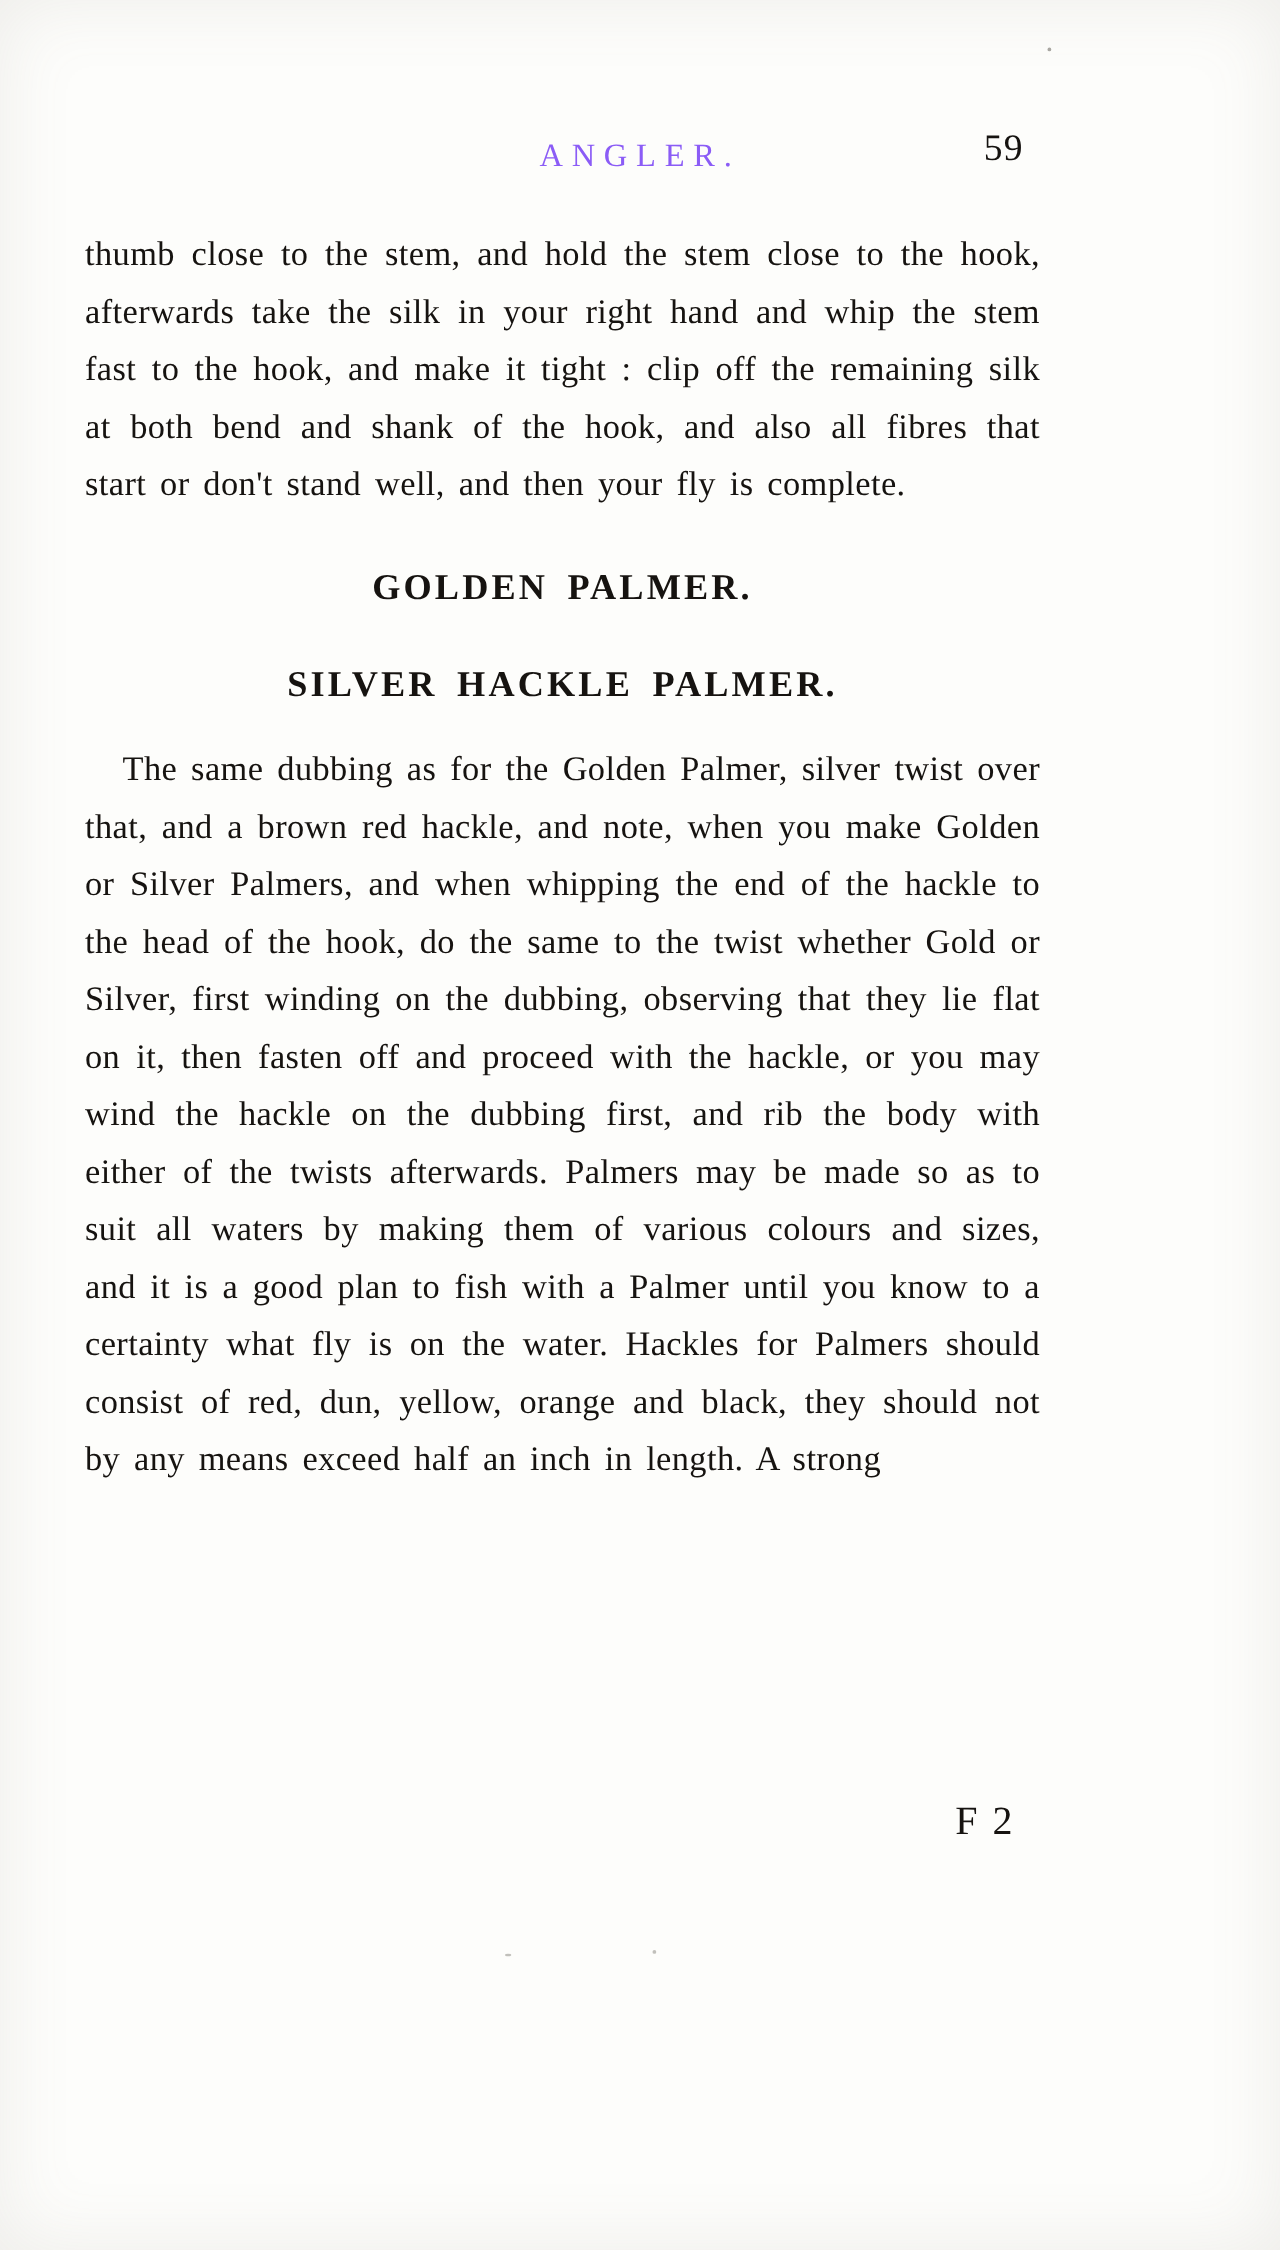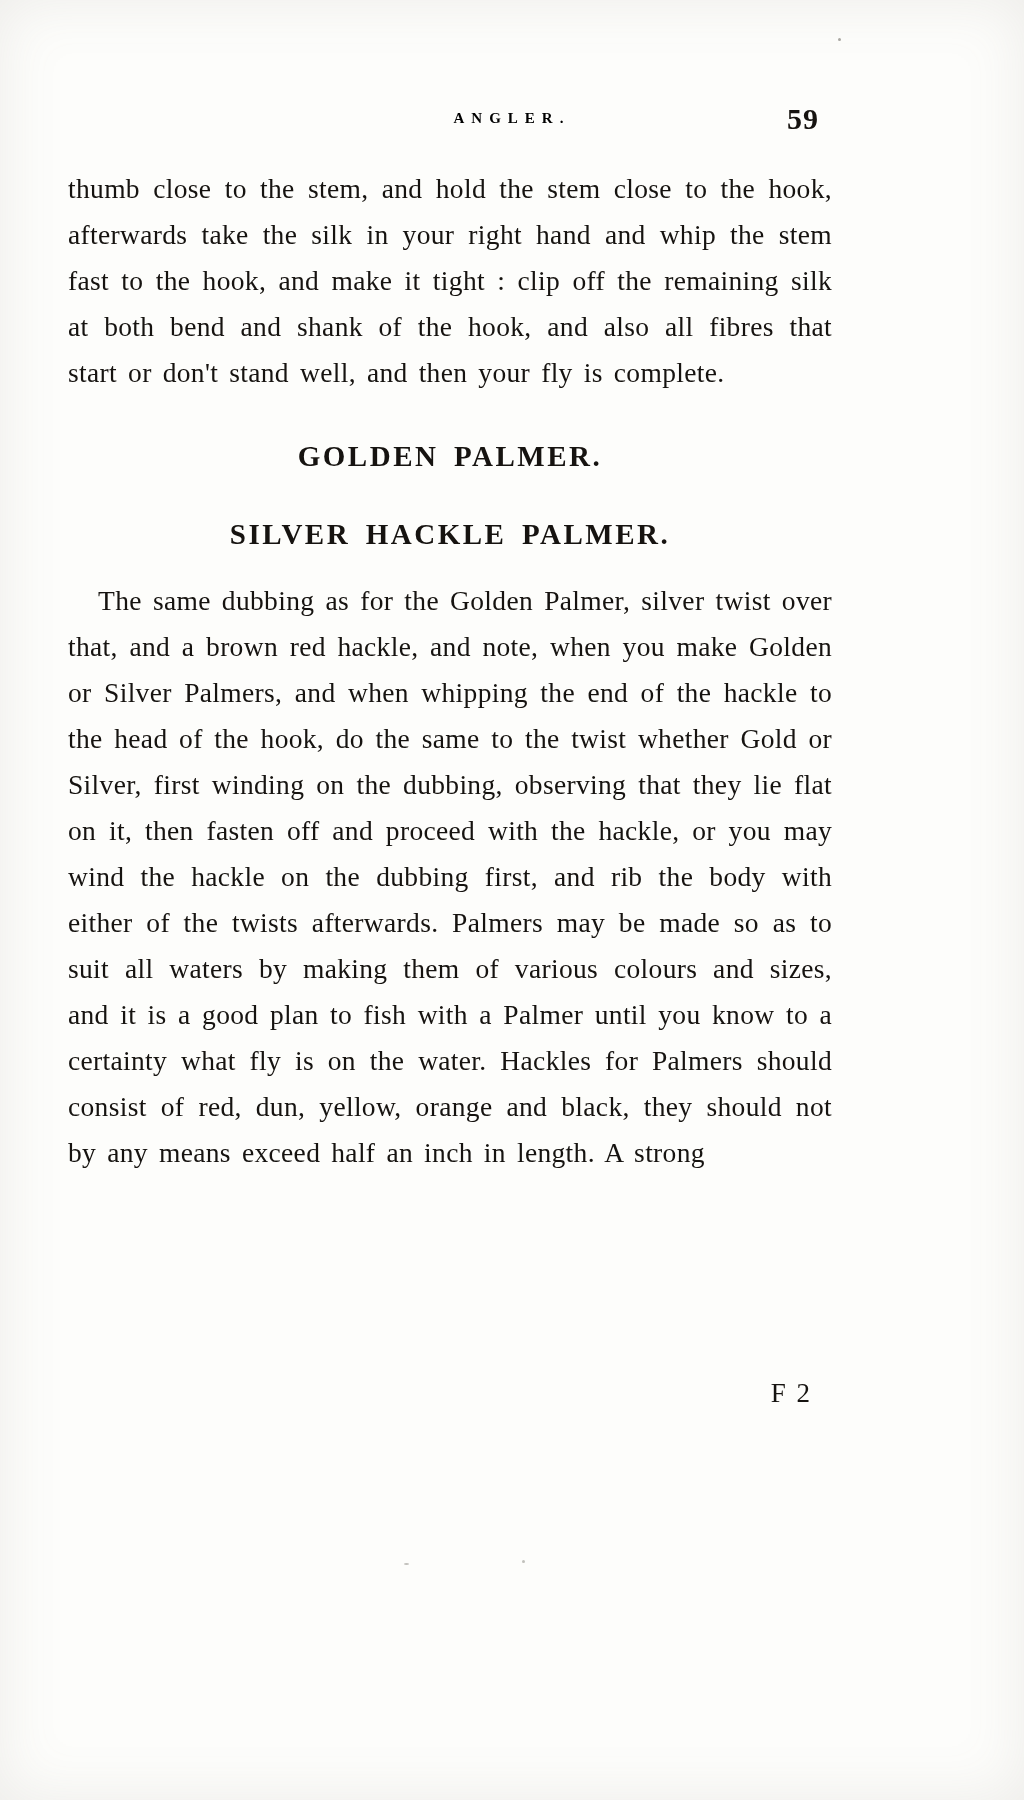--- a/index.html
+++ b/index.html
@@ -26,38 +26,38 @@
     top: 100px;
     left: 0;
     width: 100%;
     height: 44px;
   }
   .running-title {
     position: absolute;
     left: 50%;
     transform: translateX(-50%);
     top: 10px;
-    font-size: 15px;
-    font-weight: bold;
+    font-size: 26px;
+    font-weight: normal;
     letter-spacing: 7px;
-    color: #000000;
+    color: #8b5cf6;
   }
   .page-number {
     position: absolute;
     right: 205px;
     top: 2px;
     font-size: 30px;
-    font-weight: bold;
+    font-weight: normal;
     letter-spacing: 1px;
   }
 
   
   .text-block {
     position: absolute;
-    top: 166px;
+    top: 180px;
     left: 68px;
     width: 764px;
   }
   .body-para {
     margin: 0;
     font-size: 27.5px;
     line-height: 46px;
     text-align: justify;
     text-indent: 30px;
     word-spacing: 0.14em;
@@ -72,23 +72,23 @@
     font-weight: bold;
     letter-spacing: 2.5px;
     text-align: center;
     line-height: 36px;
     word-spacing: 0.2em;
   }
 
   
   .signature-mark {
     position: absolute;
-    top: 1378px;
+    top: 1438px;
     right: 212px;
-    font-size: 27px;
+    font-size: 32px;
     letter-spacing: 2px;
   }
 
   
   .speck {
     position: absolute;
     background: #86837c;
     border-radius: 50%;
     opacity: 0.7;
   }

